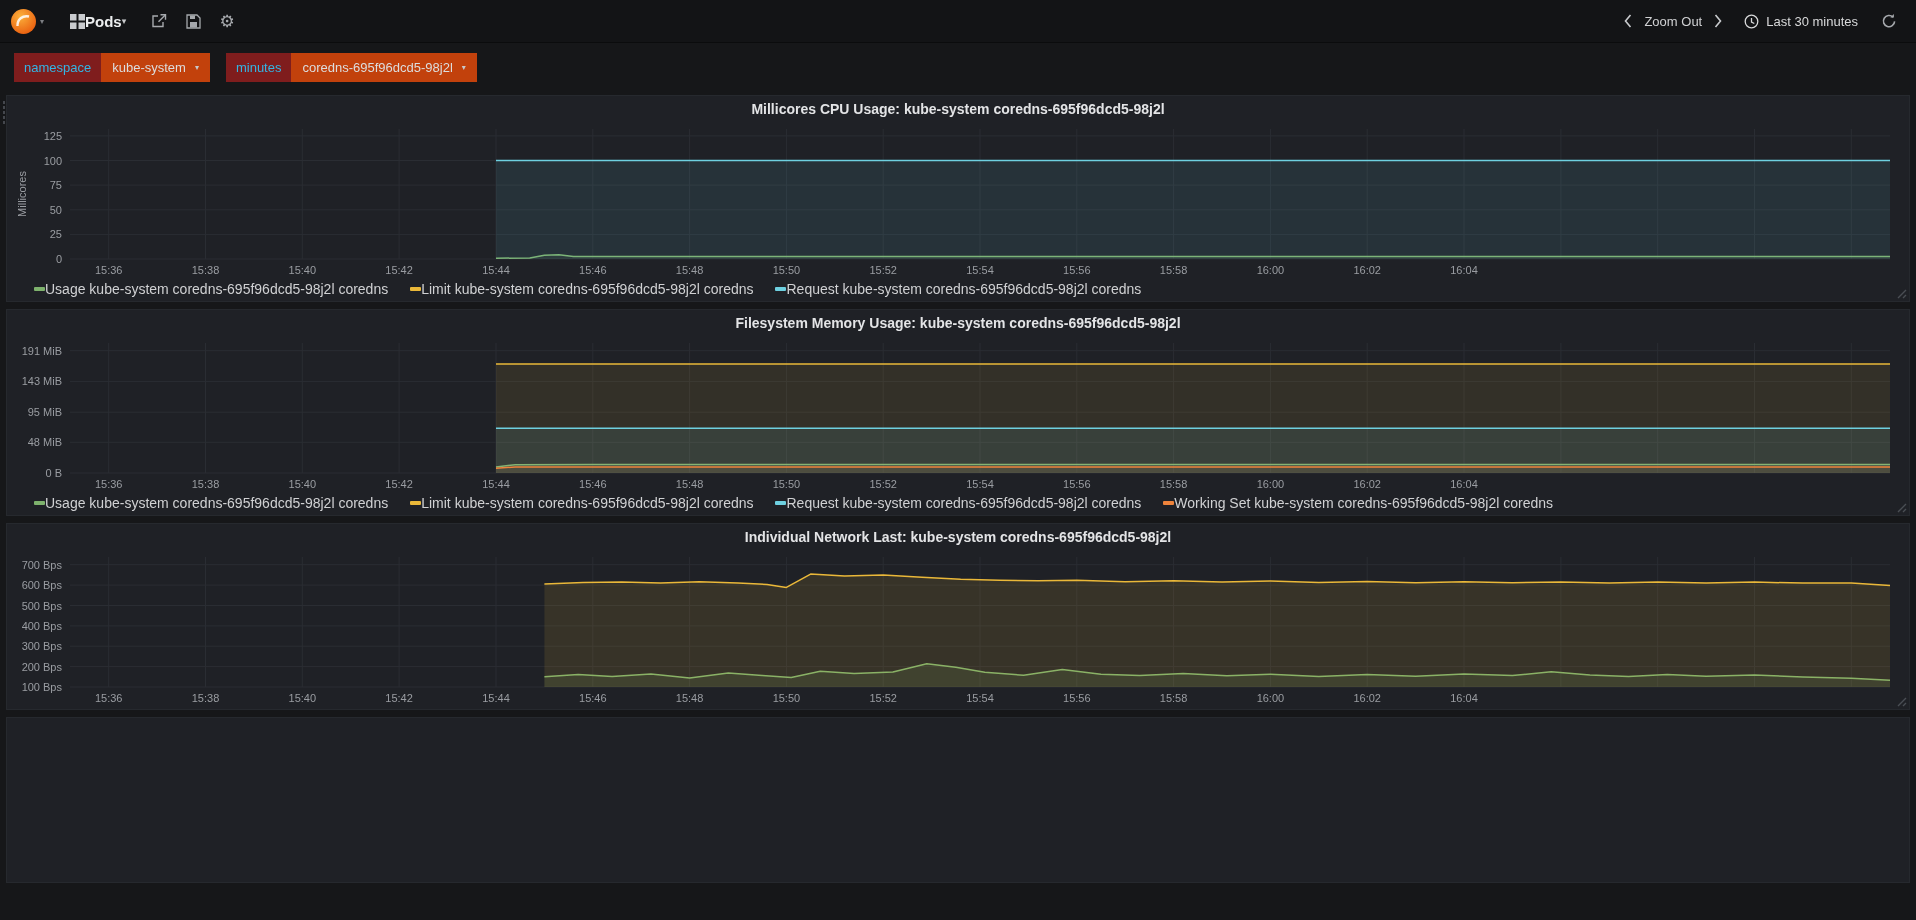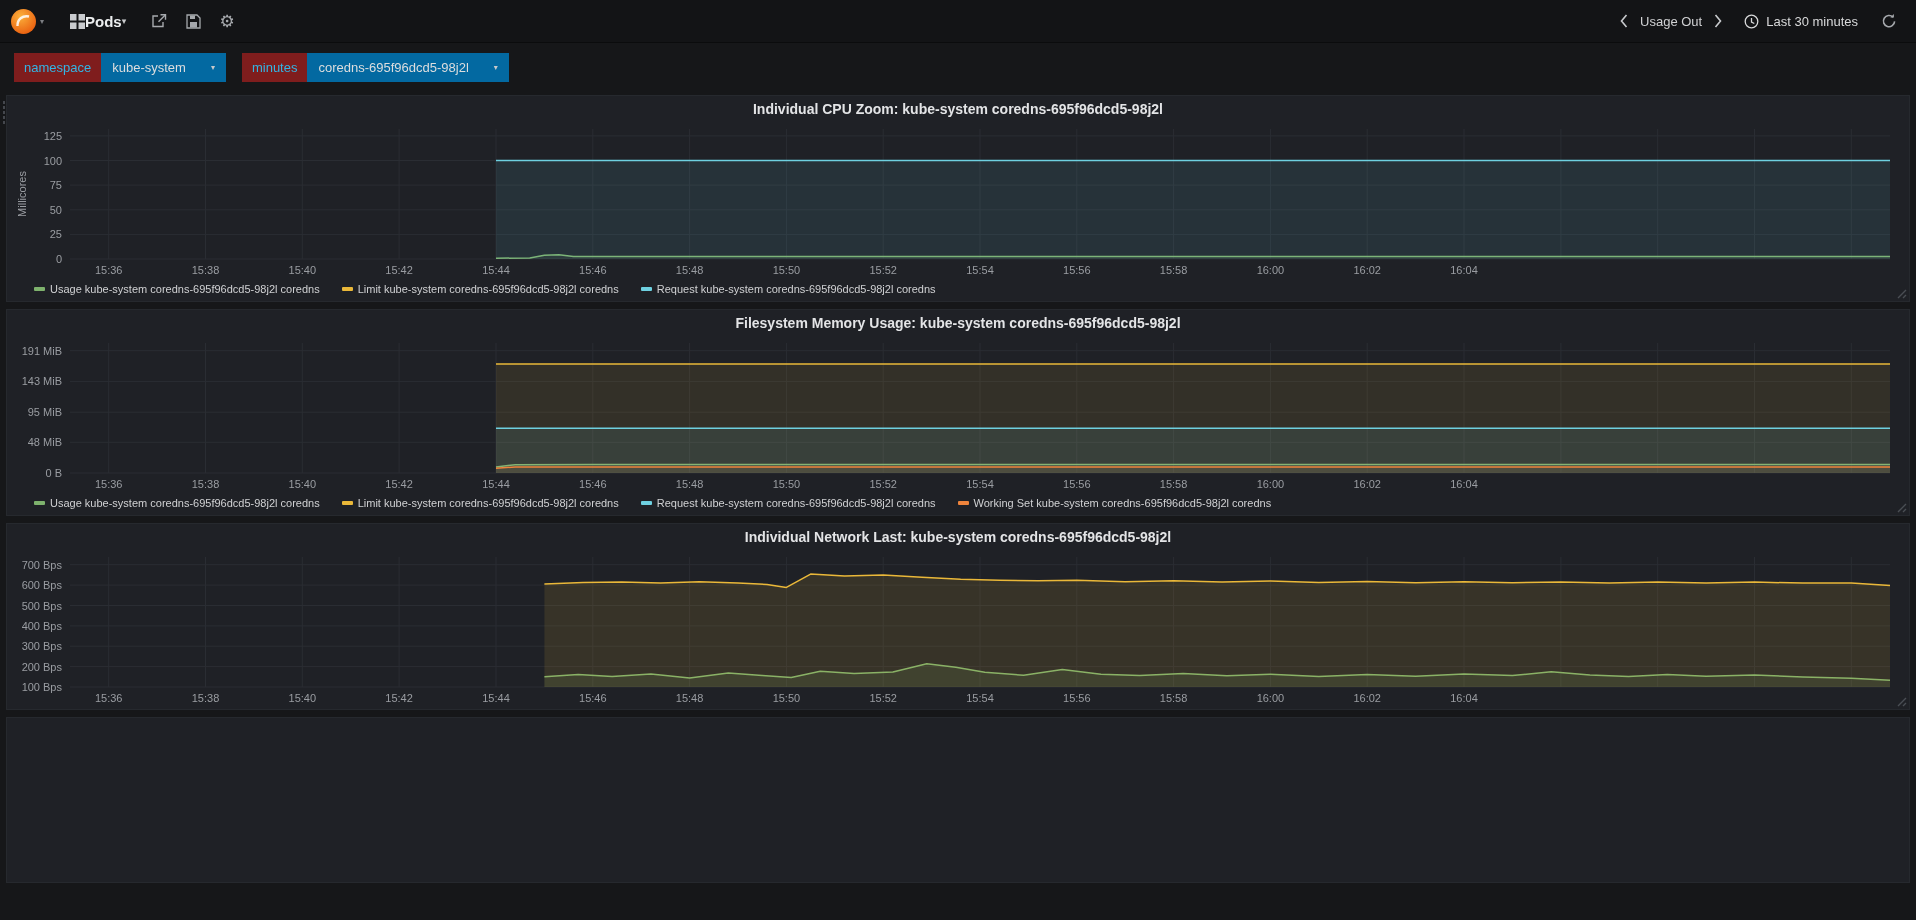--- a/index.html
+++ b/index.html
@@ -18,32 +18,32 @@
   .spacer{flex:1}
   .nav-right{display:flex;align-items:center;margin-right:10px}
   .chev-btn{background:none;border:none;width:24px;height:42px;display:flex;align-items:center;justify-content:center;cursor:pointer}
   .zoom-btn{color:#d0d1d3;font-size:13px;padding:0 4px;background:none;border:none;cursor:pointer;height:42px}
   .time-btn{display:flex;align-items:center;gap:7px;background:none;border:none;color:#d8d9da;font-size:13px;padding:6px 14px;height:42px;cursor:pointer}
 
   
   .submenu{display:flex;gap:16px;padding:10px 0 10px 14px;align-items:center}
   .var{display:flex}
   .var-label{background:#7f1d1d;color:#33b5e5;font-size:13px;padding:7px 10px}
-  .var-value{background:#0369a1;color:#dcddde;font-size:13px;padding:0 11px;display:flex;align-items:center;gap:25px;cursor:pointer;border:none}
+  .var-value{background:#c2410c;color:#dcddde;font-size:13px;padding:0 11px;display:flex;align-items:center;gap:9px;cursor:pointer;border:none}
   .var-value .caret{font-size:8px}
 
   
   .dash{padding:3px 6px 0;position:relative}
   .drag-dots{position:absolute;left:2px;top:8px;width:8px;height:24px;cursor:grab;
      background-image:radial-gradient(#44474d 1.1px,transparent 1.1px);background-size:4px 5px}
   .panel{background:#1f2126;border:1px solid #26292e;margin-bottom:7px;position:relative;padding:0 7px 2px}
   .panel-title{height:25px;line-height:26px;text-align:center;font-size:14px;font-weight:700;color:#e3e4e6;cursor:pointer;white-space:nowrap}
   svg.chart{display:block}
   .legend{display:flex;gap:22px;padding-left:20px;height:20px;align-items:center;overflow:hidden}
-  .legend-item{display:inline-flex;align-items:center;gap:5px;font-size:11px;color:#d0d1d3;cursor:pointer;white-space:nowrap}
+  .legend-item{display:inline-flex;align-items:center;font-size:14px;color:#d0d1d3;cursor:pointer;white-space:nowrap}
   .legend-item i{width:11px;height:4px;border-radius:1px;display:inline-block}
   .resize-handle{position:absolute;right:2px;bottom:2px;cursor:nwse-resize}
   .empty-plot{height:162px}
 </style>
 </head>
 <body>
 
 <div class="navbar">
   <button class="logo-btn">
     <svg width="27" height="27" viewBox="0 0 27 27">
@@ -89,21 +89,21 @@
   </button>
 
   <div class="spacer"></div>
 
   <div class="nav-right">
     <button class="chev-btn">
       <svg width="8" height="14" viewBox="0 0 8 14">
         <path d="M6.5 1L1.5 7l5 6" stroke="#c9cbce" stroke-width="1.6" fill="none"></path>
       </svg>
     </button>
-    <button class="zoom-btn">Usage Out</button>
+    <button class="zoom-btn">Zoom Out</button>
     <button class="chev-btn">
       <svg width="8" height="14" viewBox="0 0 8 14">
         <path d="M1.5 1l5 6-5 6" stroke="#c9cbce" stroke-width="1.6" fill="none"></path>
       </svg>
     </button>
     <button class="time-btn">
       <svg width="15" height="15" viewBox="0 0 15 15">
         <circle cx="7.5" cy="7.5" r="6.3" stroke="#d8d9da" fill="none" stroke-width="1.3"></circle>
         <path d="M7.5 4v4l2.8 1.5" stroke="#d8d9da" fill="none" stroke-width="1.3"></path>
       </svg>
@@ -132,21 +132,21 @@
       <span>coredns-695f96dcd5-98j2l</span>
       <span class="caret">▾</span>
     </button>
   </div>
 </div>
 
 <div class="dash">
   <div class="drag-dots"></div>
 
   <section class="panel">
-    <div class="panel-title">Individual CPU Zoom: kube-system coredns-695f96dcd5-98j2l</div>
+    <div class="panel-title">Millicores CPU Usage: kube-system coredns-695f96dcd5-98j2l</div>
     <svg class="chart" width="1888" height="158" viewBox="0 0 1888 158">
         <line x1="94.7" x2="94.7" y1="8" y2="138" stroke="#2a2d33" stroke-width="1"></line>
         <text x="94.7" y="153" text-anchor="middle" fill="#9a9da2" font-size="11">15:36</text>
         <line x1="191.5" x2="191.5" y1="8" y2="138" stroke="#2a2d33" stroke-width="1"></line>
         <text x="191.5" y="153" text-anchor="middle" fill="#9a9da2" font-size="11">15:38</text>
         <line x1="288.3" x2="288.3" y1="8" y2="138" stroke="#2a2d33" stroke-width="1"></line>
         <text x="288.3" y="153" text-anchor="middle" fill="#9a9da2" font-size="11">15:40</text>
         <line x1="385.1" x2="385.1" y1="8" y2="138" stroke="#2a2d33" stroke-width="1"></line>
         <text x="385.1" y="153" text-anchor="middle" fill="#9a9da2" font-size="11">15:42</text>
         <line x1="482.0" x2="482.0" y1="8" y2="138" stroke="#2a2d33" stroke-width="1"></line>

